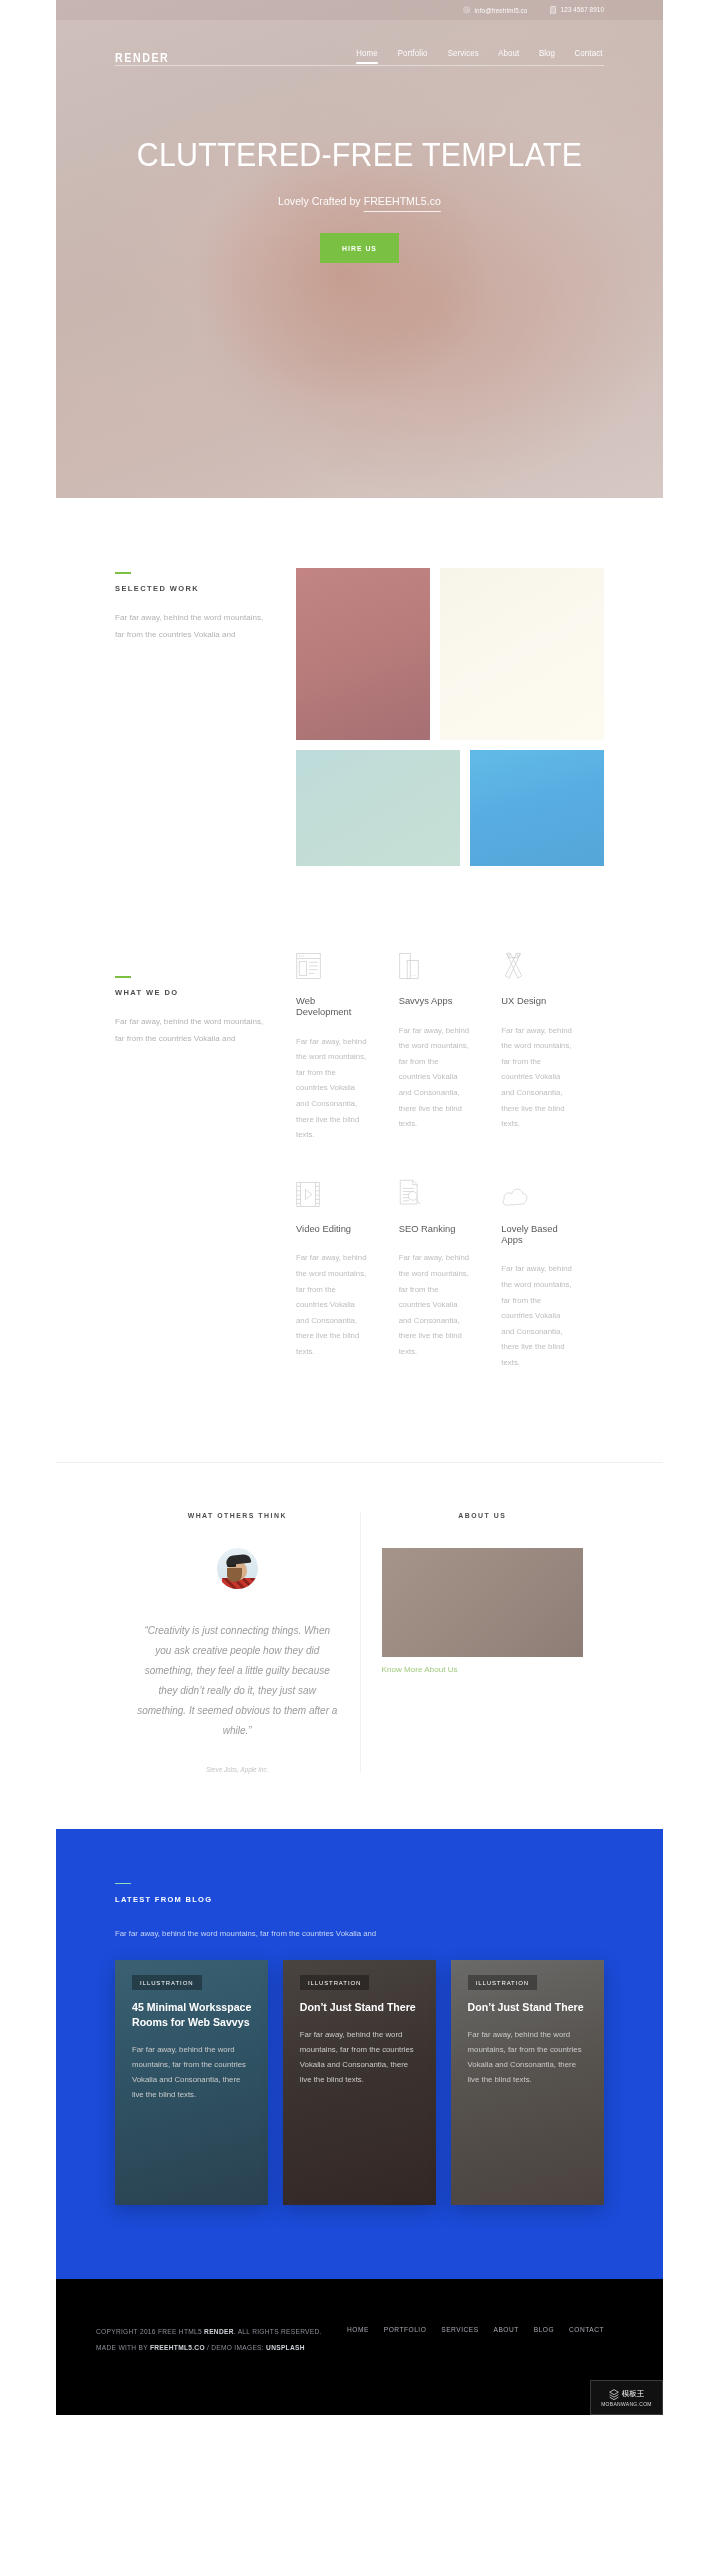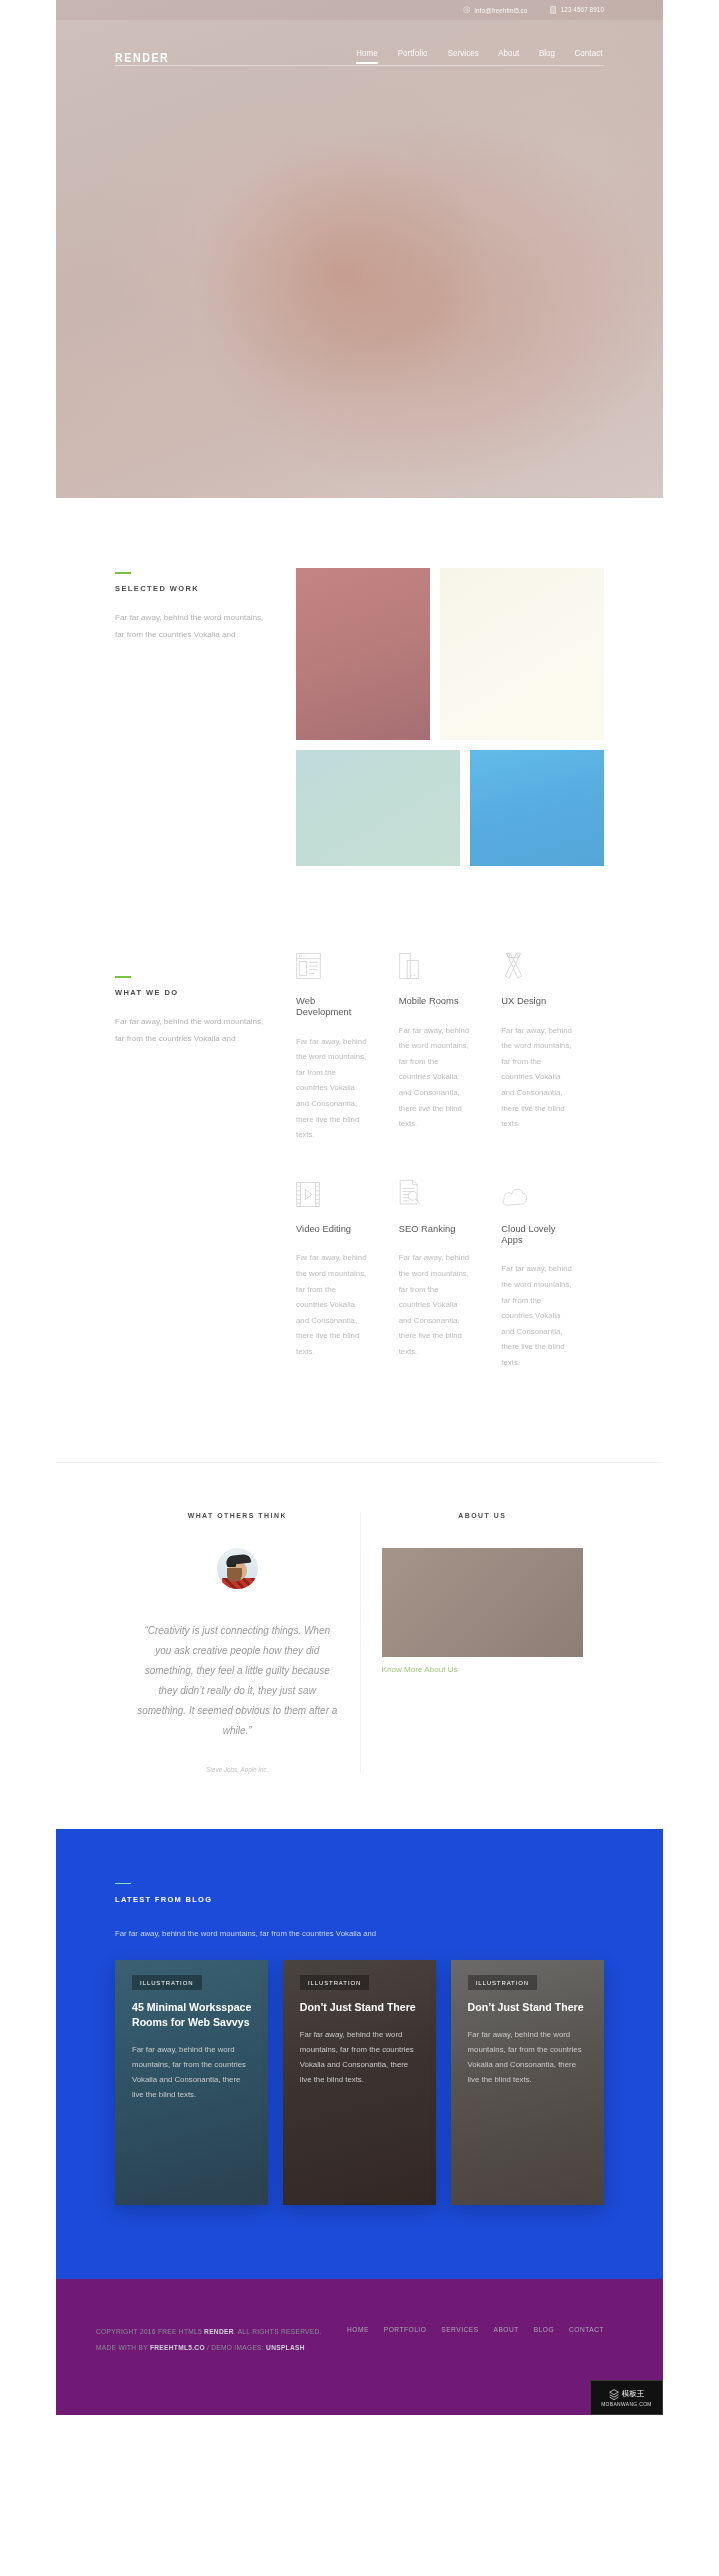--- a/index.html
+++ b/index.html
@@ -158,21 +158,21 @@
     display:inline-block;background:rgba(0,0,0,.33);color:#fff;
     font-size:6px;letter-spacing:0.9px;padding:4.4px 8.1px;margin-bottom:10px;
   }
   .card h3{
     color:#fff;font-size:10.6px;line-height:1.42;font-weight:bold;
     font-family:"Liberation Sans Narrow","Liberation Sans",sans-serif;
   }
   .card p{color:#cbcbcb;font-size:7.8px;line-height:1.95;margin-top:11.3px;font-weight:300;}
 
   
-  .footer{background:#701a75;padding:45px 59px 60px 40px;display:flex;
+  .footer{background:#000000;padding:45px 59px 60px 40px;display:flex;
     justify-content:space-between;align-items:flex-start;position:relative;}
   .fcopy{color:#8b8f99;font-size:6.6px;line-height:2.35;letter-spacing:0.3px;
     font-family:"Liberation Sans Narrow","Liberation Sans",sans-serif;}
   .fcopy b{color:#cfd3db;font-weight:bold;}
   .fnav{display:flex;gap:15px;padding-top:1.3px;}
   .fnav a{color:#a7abb4;font-size:6.6px;letter-spacing:0.5px;text-decoration:none;
     font-family:"Liberation Sans Narrow","Liberation Sans",sans-serif;}
   .watermark{
     position:absolute;right:0;bottom:0;width:73px;height:35px;background:#111;
     display:flex;flex-direction:column;align-items:center;justify-content:center;gap:1.3px;
@@ -216,20 +216,27 @@
         <a href="#" class="active">Home</a>
         <a href="#">Portfolio</a>
         <a href="#">Services</a>
         <a href="#">About</a>
         <a href="#">Blog</a>
         <a href="#">Contact</a>
       </nav>
     </div>
     <div class="navline"></div>
 
+    <div class="heroinner">
+      <h1>CLUTTERED-FREE TEMPLATE</h1>
+      <div class="herosub">
+        <span>Lovely Crafted by </span><u>FREEHTML5.co</u>
+      </div>
+      <button class="hirebtn">HIRE US</button>
+    </div>
   </section>
 
   <section class="work">
     <div class="col-l sec-h">
       <div class="bar"></div>
       <h2>SELECTED WORK</h2>
       <p class="lead">Far far away, behind the word mountains, far from the countries Vokalia and</p>
     </div>
     <div class="grid">
       <div class="grid-row">
@@ -272,21 +279,21 @@
 
       <div class="svc">
         <div class="ico">
           <svg width="20" height="26" viewBox="0 0 32 42" fill="none" stroke="#cfcfcf" stroke-width="1.2">
             <rect x="1" y="1" width="17" height="40"></rect>
             <rect x="13" y="12" width="18" height="29"></rect>
             <circle cx="19" cy="36" r=".9" fill="#cfcfcf" stroke="none"></circle>
             <circle cx="25" cy="36" r=".9" fill="#cfcfcf" stroke="none"></circle>
           </svg>
         </div>
-        <h3>Mobile Rooms</h3>
+        <h3>Savvys Apps</h3>
         <p>Far far away, behind the word mountains, far from the countries Vokalia and Consonantia, there live the blind texts.</p>
       </div>
 
       <div class="svc">
         <div class="ico">
           <svg width="25" height="27.5" viewBox="0 0 40 44" fill="none" stroke="#cfcfcf" stroke-width="1.2">
             <path d="M9 2 L15 2 L33 38 L27 42 Z"></path>
             <path d="M9 2 L12 9 L15 2"></path>
             <path d="M31 2 L25 2 L7 38 L13 42 Z"></path>
             <path d="M31 2 L28 9 L25 2"></path>
@@ -337,21 +344,21 @@
         <h3>SEO Ranking</h3>
         <p>Far far away, behind the word mountains, far from the countries Vokalia and Consonantia, there live the blind texts.</p>
       </div>
 
       <div class="svc">
         <div class="ico">
           <svg width="27.5" height="21" viewBox="0 0 44 34" fill="none" stroke="#cfcfcf" stroke-width="1.2">
             <path d="M10 31 C3 31 1 25 5 21 C3 13 12 8 17 13 C19 3 33 2 35 12 C43 12 44 24 36 29 Z"></path>
           </svg>
         </div>
-        <h3>Cloud Lovely Apps</h3>
+        <h3>Lovely Based Apps</h3>
         <p>Far far away, behind the word mountains, far from the countries Vokalia and Consonantia, there live the blind texts.</p>
       </div>
 
     </div>
   </section>
 
   <section class="midsec">
     <div class="mid-col left">
       <div class="mid-title">WHAT OTHERS THINK</div>
       <div class="avatar">

